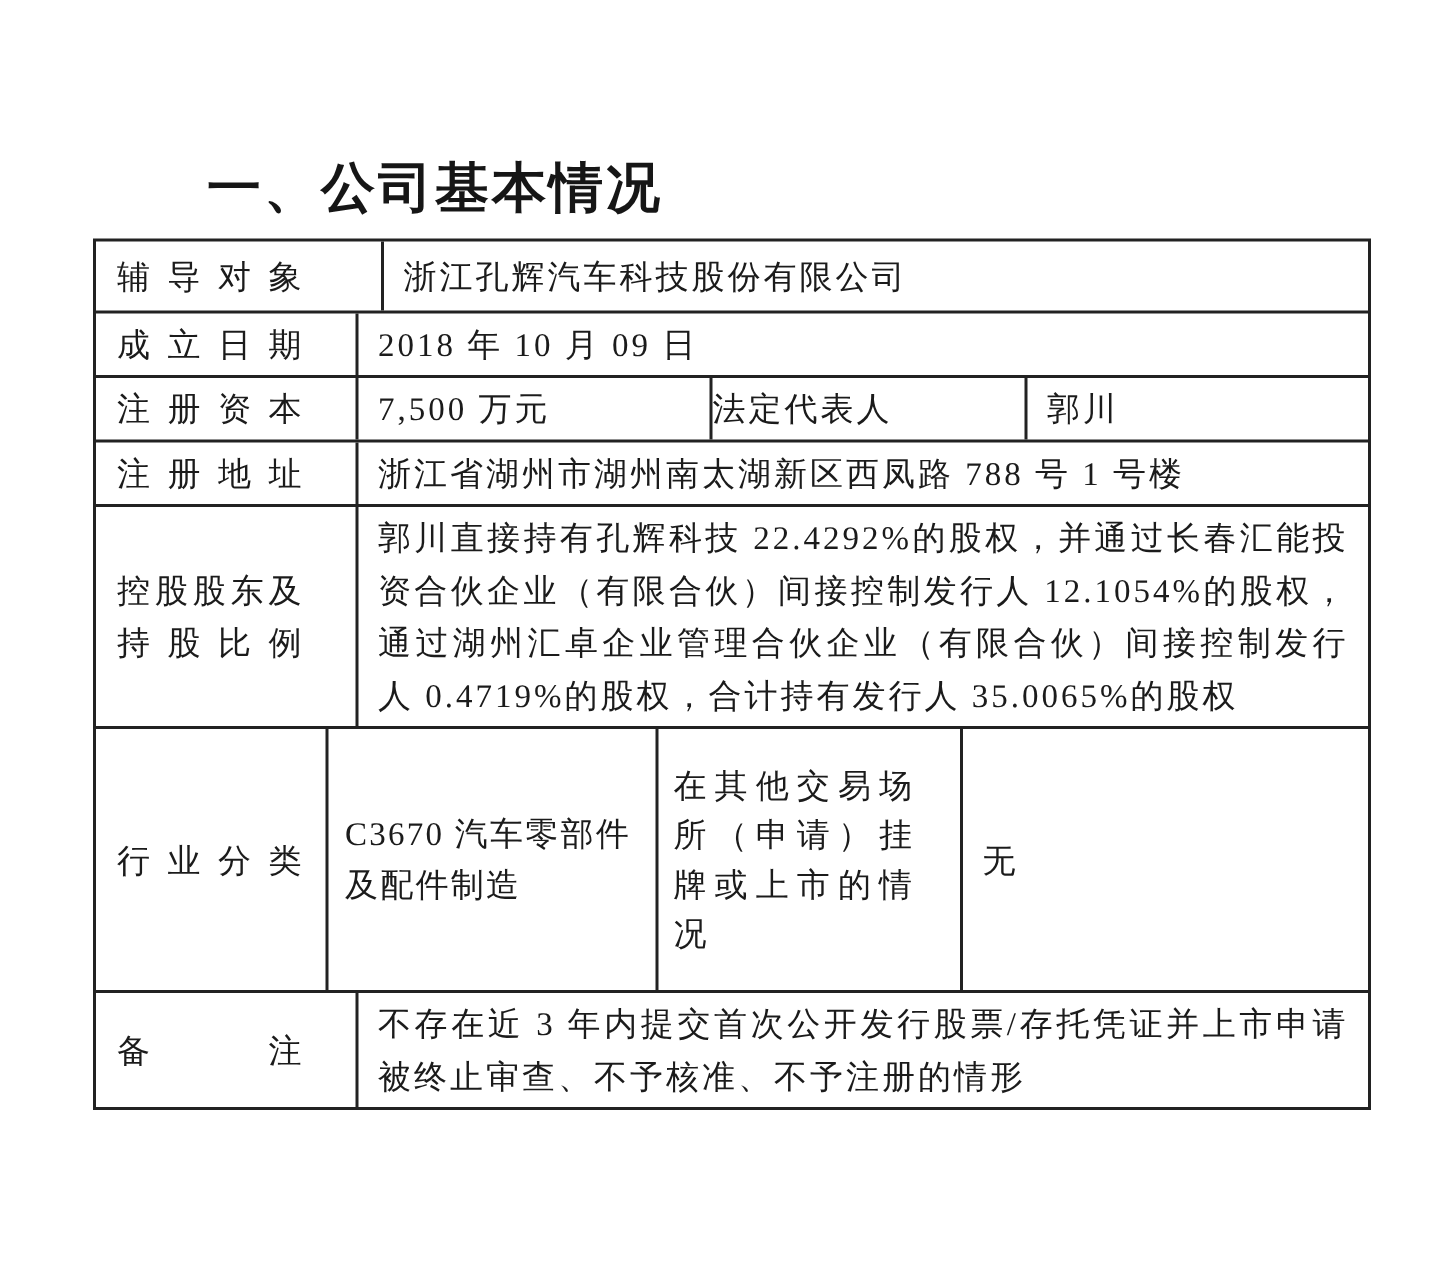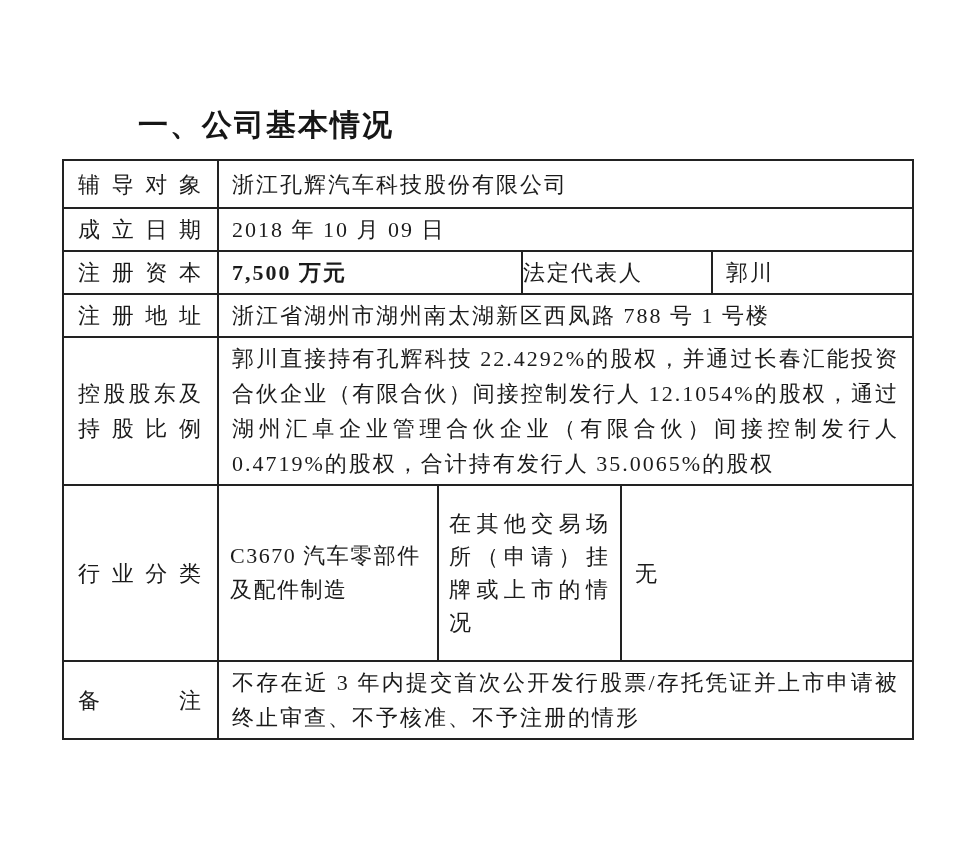--- a/index.html
+++ b/index.html
@@ -24,34 +24,34 @@
     letter-spacing:-1px;
     color:#151515;
   }
   .doc-title .line { display:block; }
 
   
   .section-heading {
     margin:104px 0 0 138px;
     font-family:"Liberation Sans","DejaVu Sans",sans-serif;
     font-weight:700;
-    font-size:30px;
+    font-size:36px;
     line-height:42px;
     letter-spacing:2px;
     color:#161616;
   }
 
   
   .tbl {
     margin:13px 0 0 62px;
     width:852px;
     border:2px solid #222222;
   }
   .tr { display:flex; border-top:2px solid #222222; }
-  .tr:first-child { border-top:none; }
+  .tr:first-child { border-top:none;gap:17px; }
   .td {
     border-left:2px solid #222222;
     display:flex;
     align-items:center;
     font-size:22px;
     line-height:35px;
     letter-spacing:2px;
     color:#1b1b1b;
   }
   .td:first-child { border-left:none; }
@@ -62,31 +62,31 @@
     padding:2px 14px;
   }
   .label-cell .just {
     display:block;
     width:100%;
     text-align:justify;
     text-align-last:justify;
     text-justify:inter-character;
   }
 
-  .value-cell { flex:1; padding:3px 13px; }
+  .value-cell { flex:1; padding:3px 13px;margin-left:20px; }
   .value-cell.justify span { display:block; width:100%; text-align:justify; text-justify:inter-character; }
 
   .r-single   { min-height:41px; }
   .r-first    { min-height:46px; }
   .r-holding  { min-height:141px; }
   .r-industry { min-height:102px; }
   .r-remarks  { min-height:71px; }
 
   
-  .cap-value   { width:304px; flex:none;font-weight:bold; }
+  .cap-value   { width:236px; flex:none; }
   .legal-label { width:190px; flex:none; text-align:center; }
   .ind-value   { width:220px; flex:none; padding:3px 11px; letter-spacing:1.5px; line-height:34px; }
   .listing-label { width:183px; flex:none; padding:21px 10px; line-height:33px; }
   .listing-label span { display:block; width:100%; text-align:justify; text-justify:inter-character; }
 </style>
 </head>
 <body>
 
 <div class="page">
 

